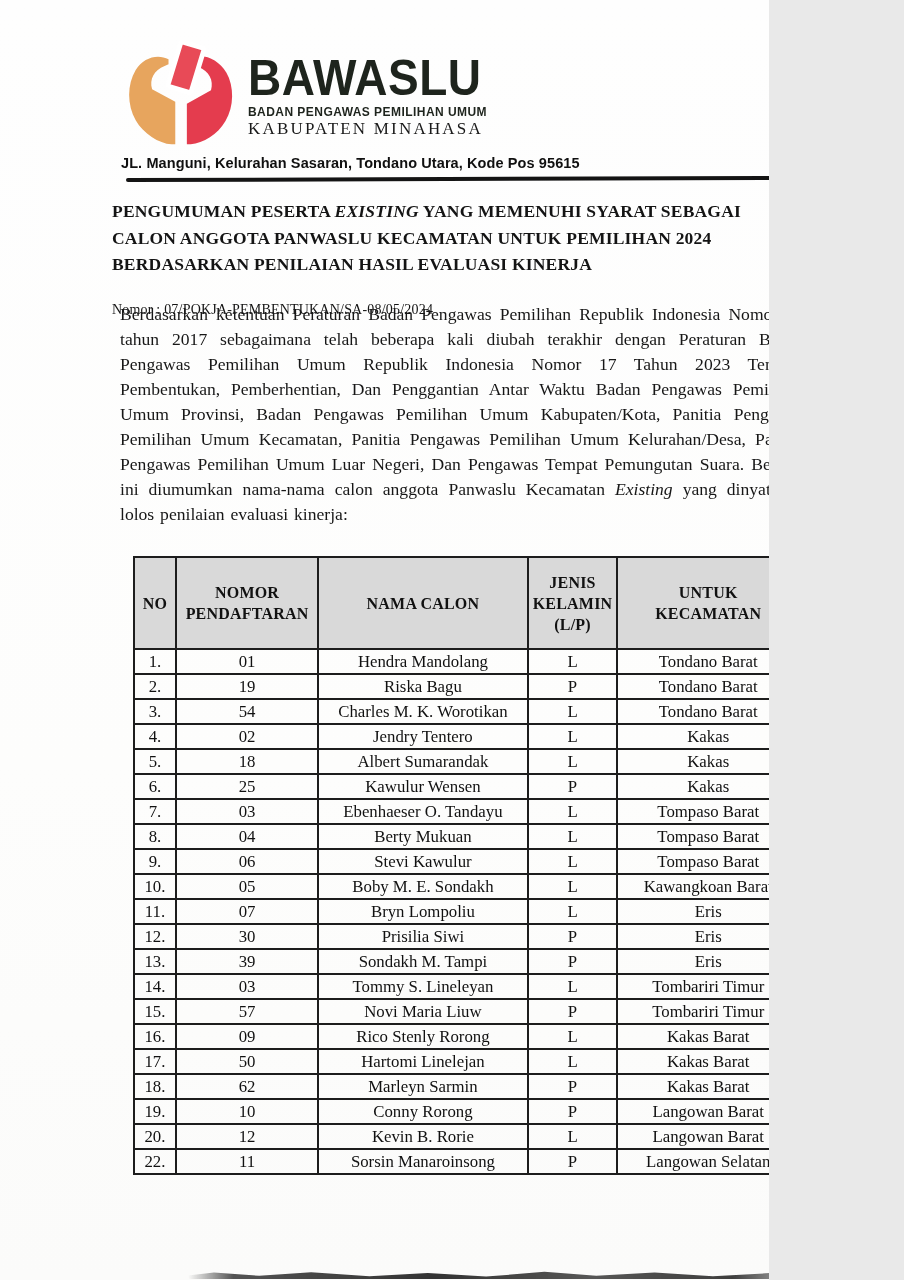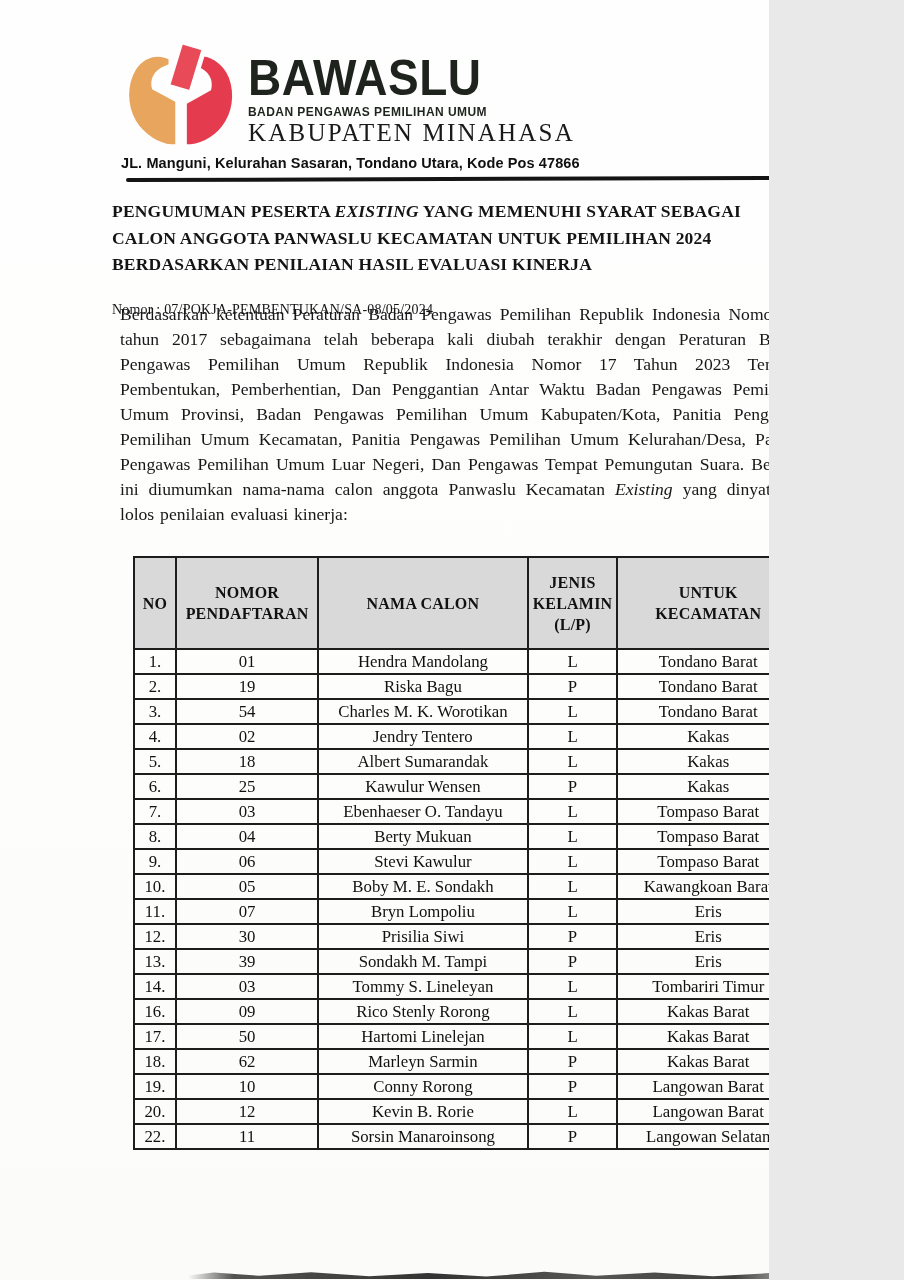--- a/index.html
+++ b/index.html
@@ -20,21 +20,21 @@
     font-family:"Liberation Sans", sans-serif; font-weight:700;
     font-size:46px; line-height:0.92; letter-spacing:0.5px; color:#1e241d;
     transform:scaleY(1.1); transform-origin:top left;
   }
   .org-subtitle {
     font-family:"Liberation Sans", sans-serif; font-weight:700;
     font-size:12px; letter-spacing:0.45px; color:#1e241d; margin-top:9px;
   }
   .org-region {
     font-family:"Liberation Serif", serif; font-weight:400;
-    font-size:25px; letter-spacing:2.2px; color:#191919; margin-top:0px;
+    font-size:17px; letter-spacing:2.2px; color:#191919; margin-top:0px;
   }
   .address {
     position:absolute; top:155px; left:121px;
     font-family:"Liberation Sans", sans-serif; font-weight:700;
     font-size:14.5px; color:#101010; letter-spacing:0.1px;
   }
   .divider {
     position:absolute; top:177px; left:126px; width:682px; height:4px;
     background:#141414; border-radius:2px; transform:rotate(-0.18deg);
   }
@@ -96,21 +96,21 @@
         </g>
       </svg>
     </div>
     <div class="wordmark">
       <div class="org-name">BAWASLU</div>
       <div class="org-subtitle">BADAN PENGAWAS PEMILIHAN UMUM</div>
       <div class="org-region">KABUPATEN MINAHASA</div>
     </div>
   </div>
 
-  <div class="address">JL. Manguni, Kelurahan Sasaran, Tondano Utara, Kode Pos 47866</div>
+  <div class="address">JL. Manguni, Kelurahan Sasaran, Tondano Utara, Kode Pos 95615</div>
   <div class="divider"></div>
 
   <div class="title-block">
     <div><span>PENGUMUMAN PESERTA </span><span class="it">EXISTING</span><span> YANG MEMENUHI SYARAT SEBAGAI</span></div>
     <div>CALON ANGGOTA PANWASLU KECAMATAN UNTUK PEMILIHAN 2024</div>
     <div>BERDASARKAN PENILAIAN HASIL EVALUASI KINERJA</div>
     <div class="nomor">Nomor : 07/POKJA-PEMBENTUKAN/SA-08/05/2024</div>
   </div>
 
   <div class="para"><span>Berdasarkan ketentuan Peraturan Badan Pengawas Pemilihan Republik Indonesia Nomor 19 tahun 2017 sebagaimana telah beberapa kali diubah terakhir dengan Peraturan Badan Pengawas Pemilihan Umum Republik Indonesia Nomor 17 Tahun 2023 Tentang Pembentukan, Pemberhentian, Dan Penggantian Antar Waktu Badan Pengawas Pemilihan Umum Provinsi, Badan Pengawas Pemilihan Umum Kabupaten/Kota, Panitia Pengawas Pemilihan Umum Kecamatan, Panitia Pengawas Pemilihan Umum Kelurahan/Desa, Panitia Pengawas Pemilihan Umum Luar Negeri, Dan Pengawas Tempat Pemungutan Suara. Berikut ini diumumkan nama-nama calon anggota Panwaslu Kecamatan </span><span class="it">Existing</span><span> yang dinyatakan lolos penilaian evaluasi kinerja:</span></div>
@@ -229,20 +229,27 @@
       <td>Eris</td>
     </tr>
         <tr>
       <td>14.</td>
       <td>03</td>
       <td>Tommy S. Lineleyan</td>
       <td>L</td>
       <td>Tombariri Timur</td>
     </tr>
         <tr>
+      <td>15.</td>
+      <td>57</td>
+      <td>Novi Maria Liuw</td>
+      <td>P</td>
+      <td>Tombariri Timur</td>
+    </tr>
+        <tr>
       <td>16.</td>
       <td>09</td>
       <td>Rico Stenly Rorong</td>
       <td>L</td>
       <td>Kakas Barat</td>
     </tr>
         <tr>
       <td>17.</td>
       <td>50</td>
       <td>Hartomi Linelejan</td>

